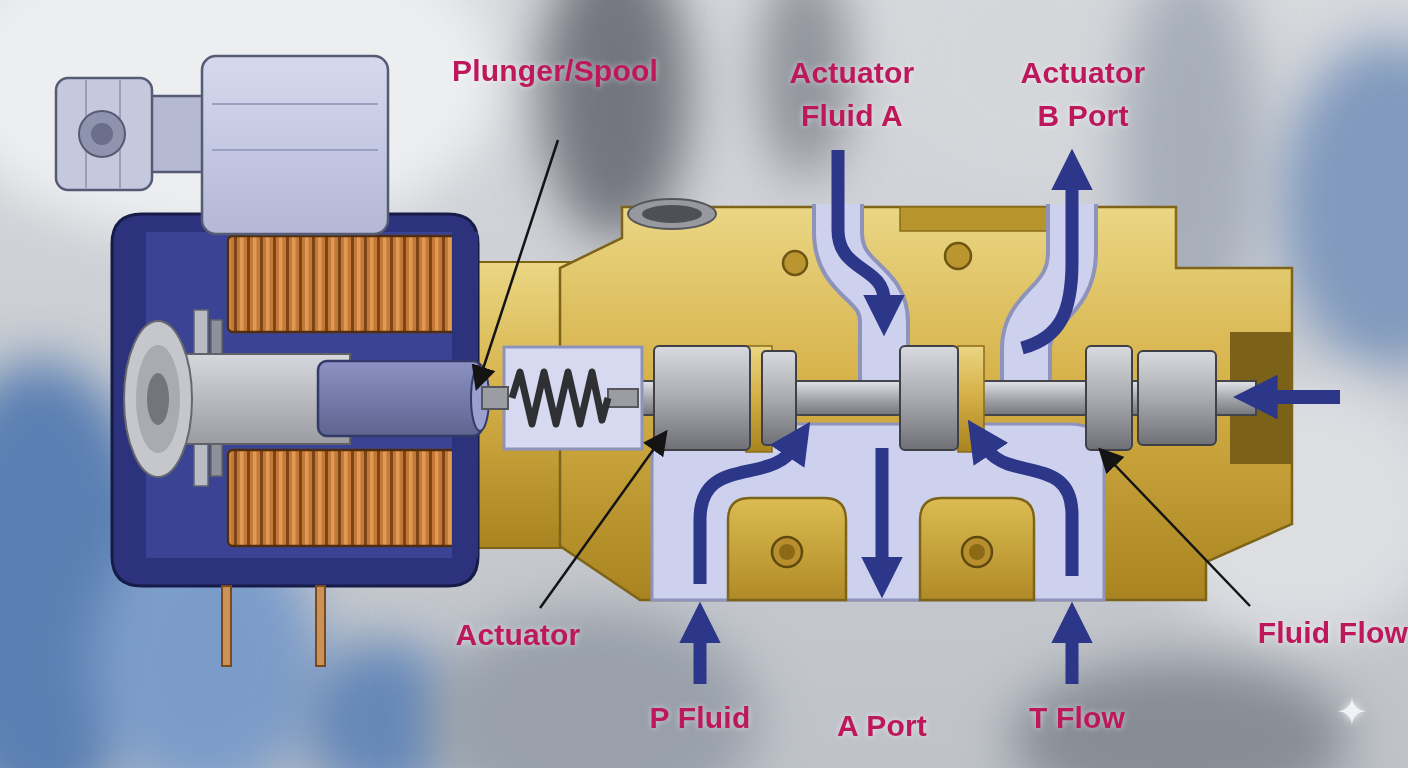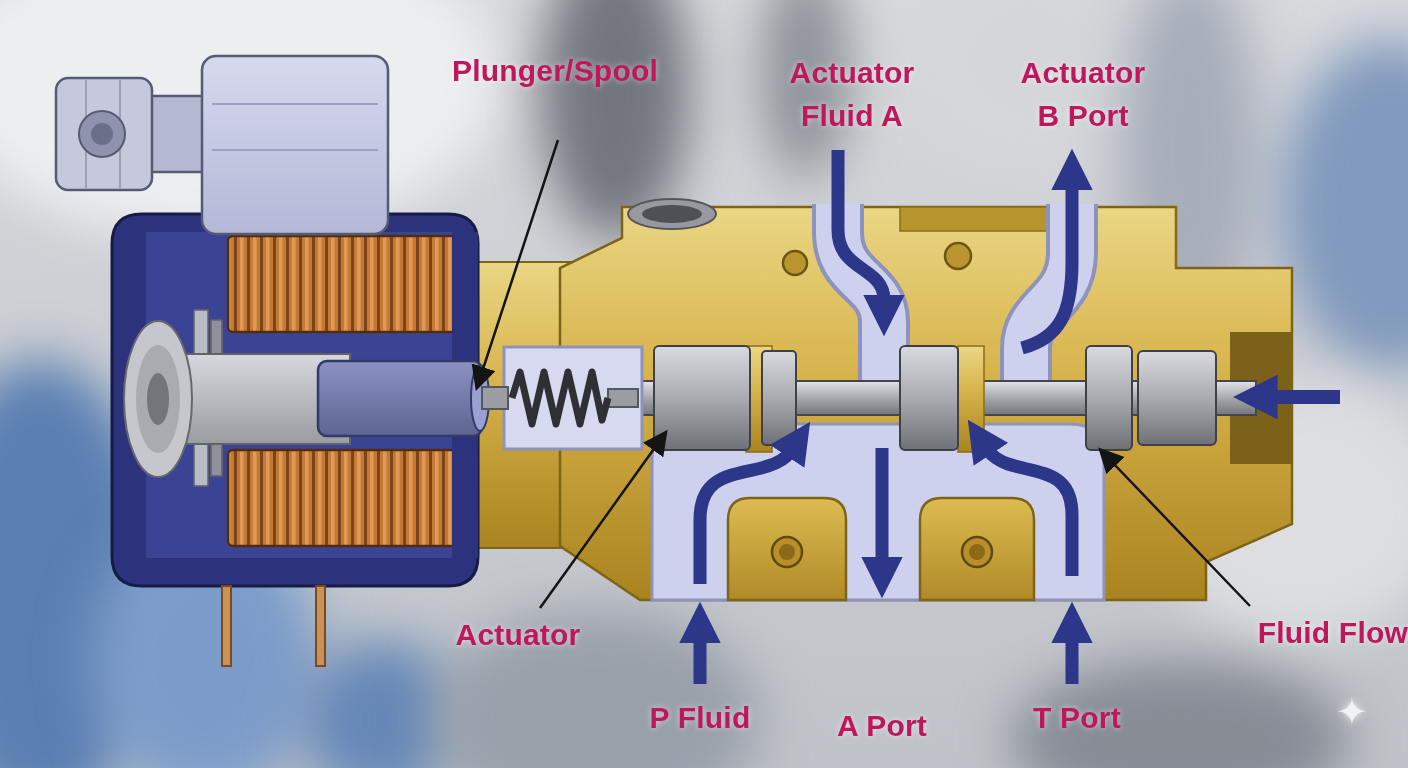--- a/index.html
+++ b/index.html
@@ -187,16 +187,16 @@
     <div>B Port</div>
   </div>
   <div class="lbl" style="left:418px;top:614px;width:200px;">
     <div>Actuator</div>
   </div>
   <div class="lbl left" style="left:1208px;top:612px;width:200px;">
     <div>Fluid Flow</div>
   </div>
   <div class="lbl" style="left:610px;top:697px;width:180px;">P Fluid</div>
   <div class="lbl" style="left:792px;top:697px;width:180px;margin-top:8px;">A Port</div>
-  <div class="lbl" style="left:987px;top:697px;width:180px;">T Port</div>
+  <div class="lbl" style="left:987px;top:697px;width:180px;">T Flow</div>
 
   <div class="sparkle" style="left:1336px;top:690px;">✦</div>
 </div>
 
 </body></html>

